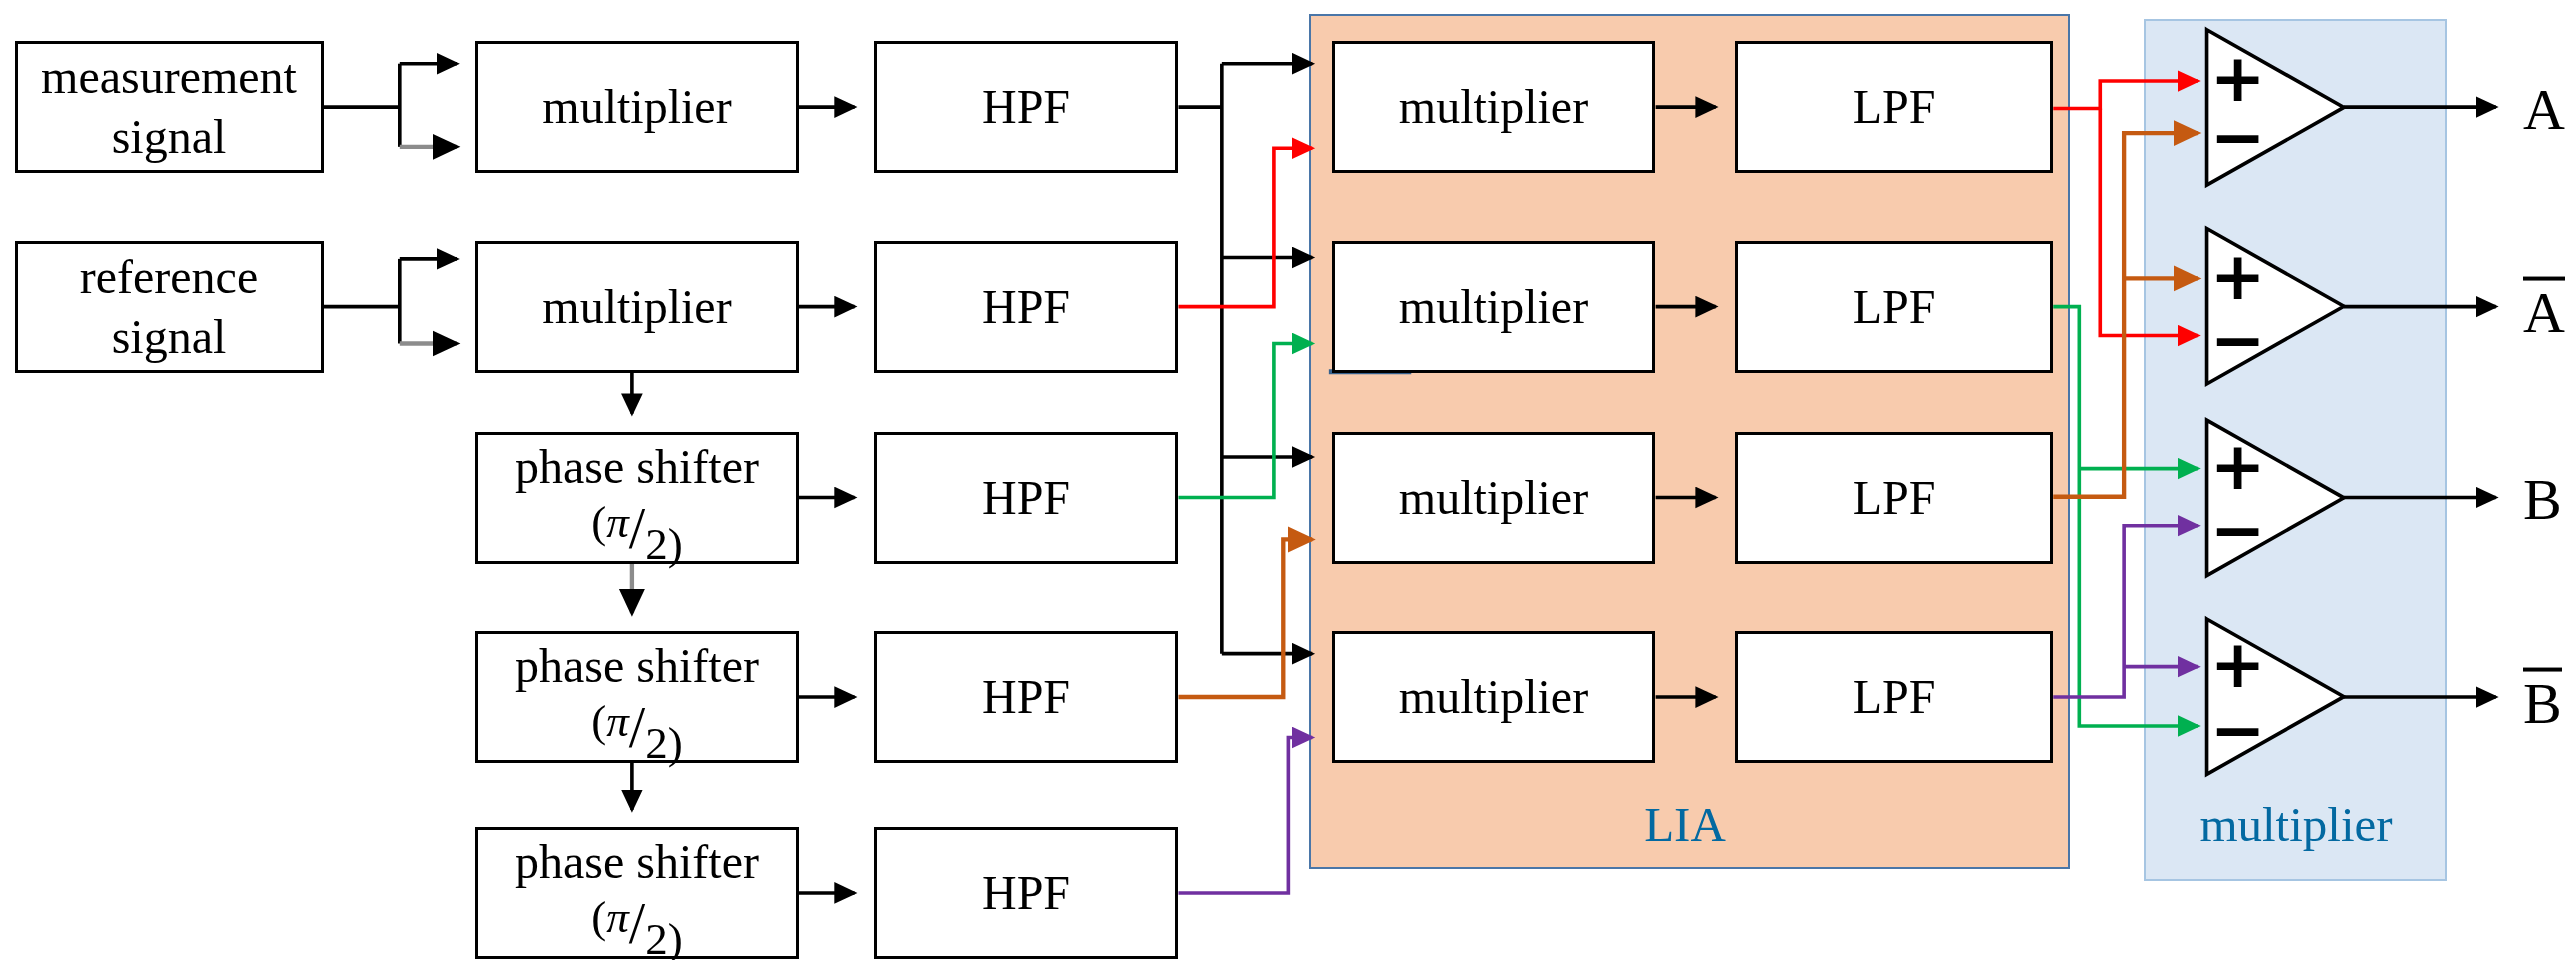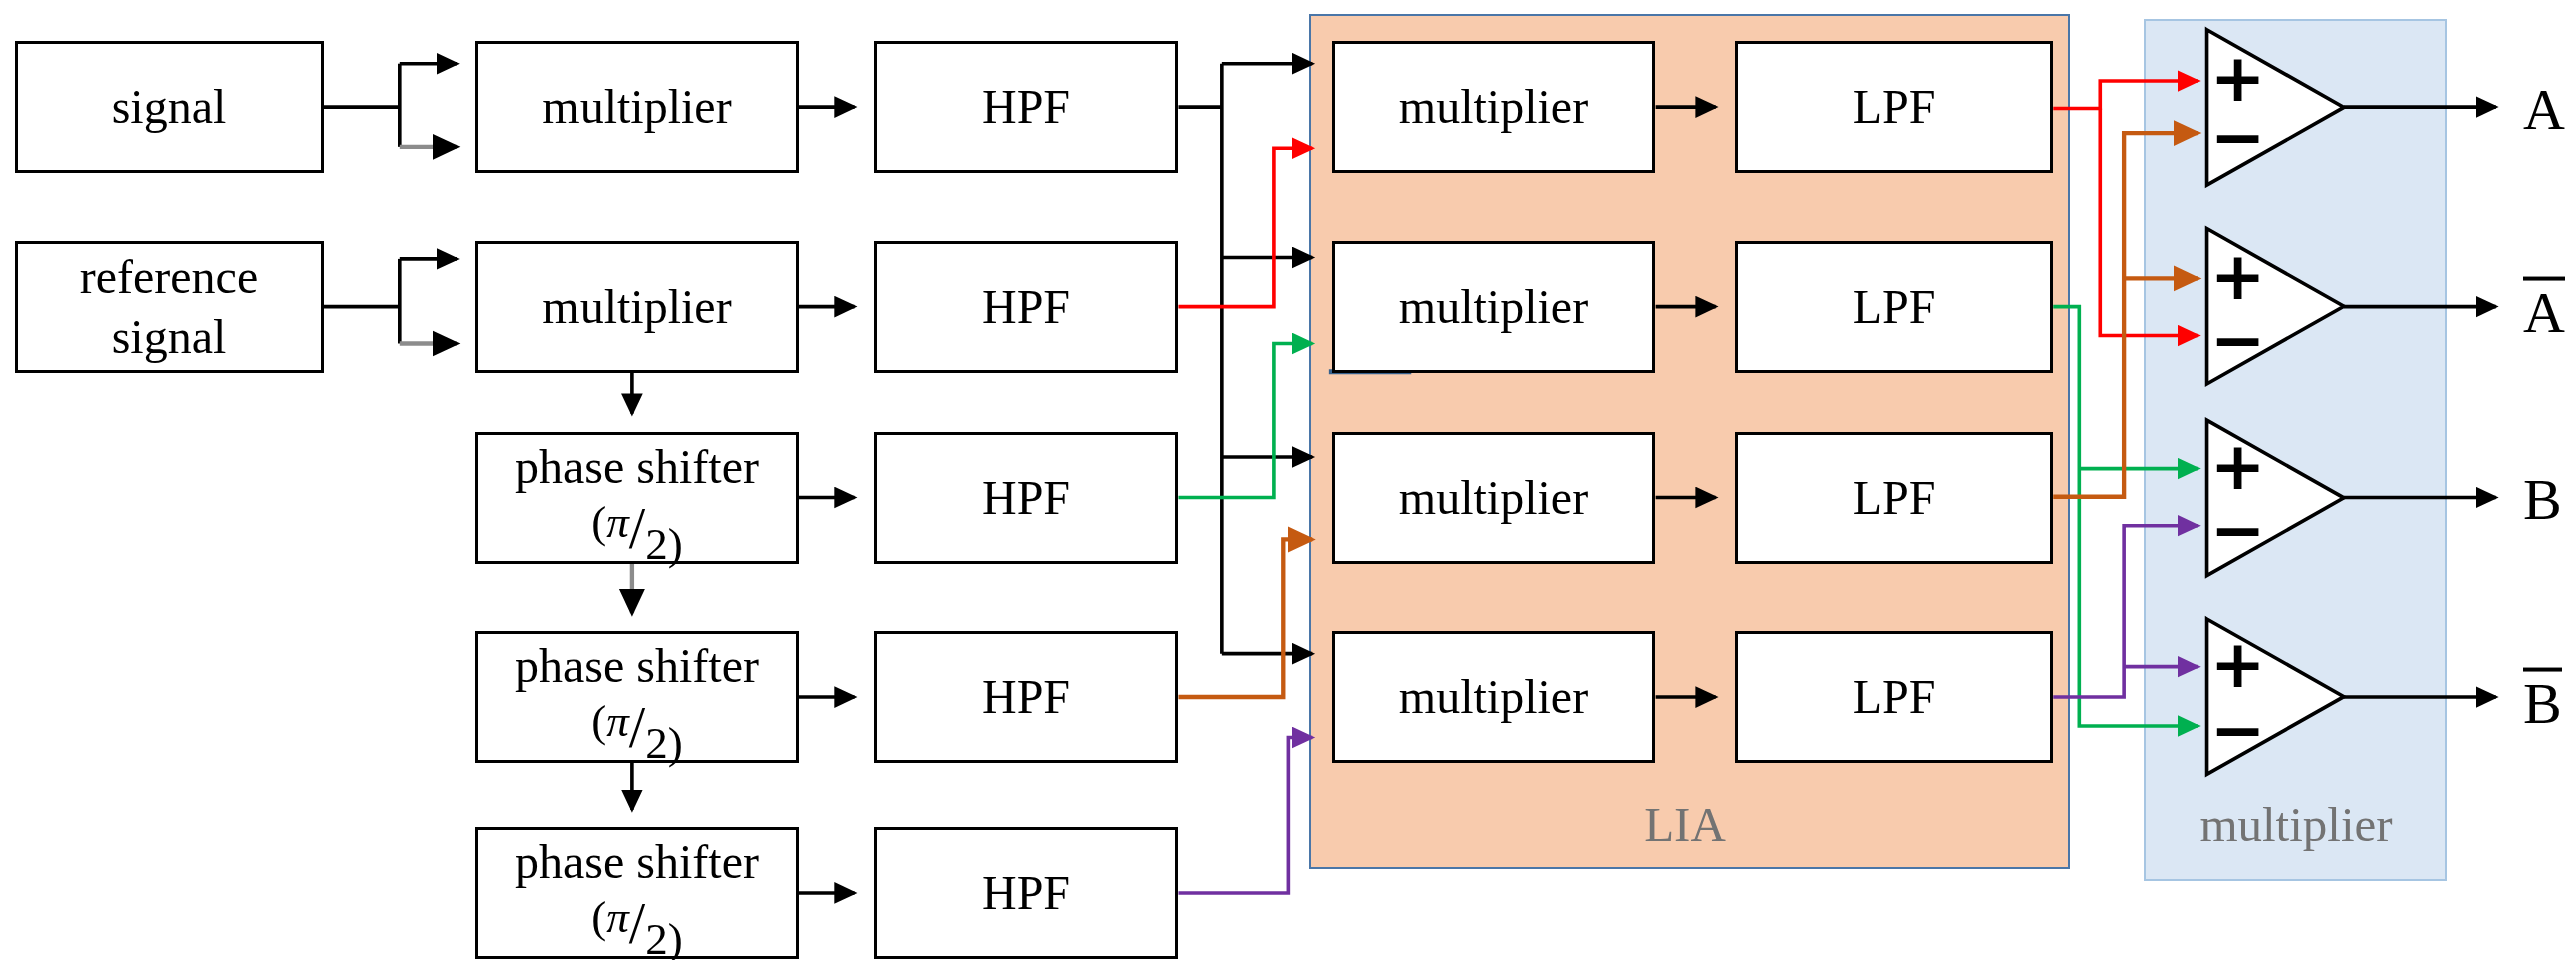--- a/index.html
+++ b/index.html
@@ -16,21 +16,21 @@
   .region.lia{
     left:1309px;top:13.7px;width:761px;height:855px;
     background:var(--lia-fill);border:2.9px solid var(--lia-border);
   }
   .region.comparators{
     left:2144px;top:19px;width:303px;height:862px;
     background:var(--comparators-fill);border:2.9px solid var(--comparators-border);
   }
   .region-label{
     position:absolute;transform:translate(-50%,-50%);
-    font-size:49px;color:#737373;white-space:nowrap;
+    font-size:49px;color:#0369a1;white-space:nowrap;
   }
   
   .box{
     position:absolute;box-sizing:border-box;
     background:var(--box-fill);border:3.6px solid var(--line-black);
     display:flex;flex-direction:column;align-items:center;justify-content:center;
     font-size:48px;line-height:1.25;color:#000;text-align:center;
   }
   
   .frac{font-size:45px;line-height:1.05;}
@@ -152,20 +152,21 @@
     <text class="sign" x="3095" y="190">−</text>
     <text class="sign" x="3095" y="381">+</text>
     <text class="sign" x="3095" y="470">−</text>
     <text class="sign" x="3095" y="644">+</text>
     <text class="sign" x="3095" y="733">−</text>
     <text class="sign" x="3095" y="918">+</text>
     <text class="sign" x="3095" y="1010">−</text>
   </svg>
 
   <div class="box" style="left:14.5px;top:41px;width:309px;height:132px;">
+    <div>measurement</div>
     <div>signal</div>
   </div>
   <div class="box" style="left:14.5px;top:241px;width:309px;height:132px;justify-content:center;">
     <div>reference</div>
     <div>signal</div>
   </div>
 
   <div class="box" style="left:475px;top:41px;width:324px;height:132px;">
     <div>multiplier</div>
   </div>

